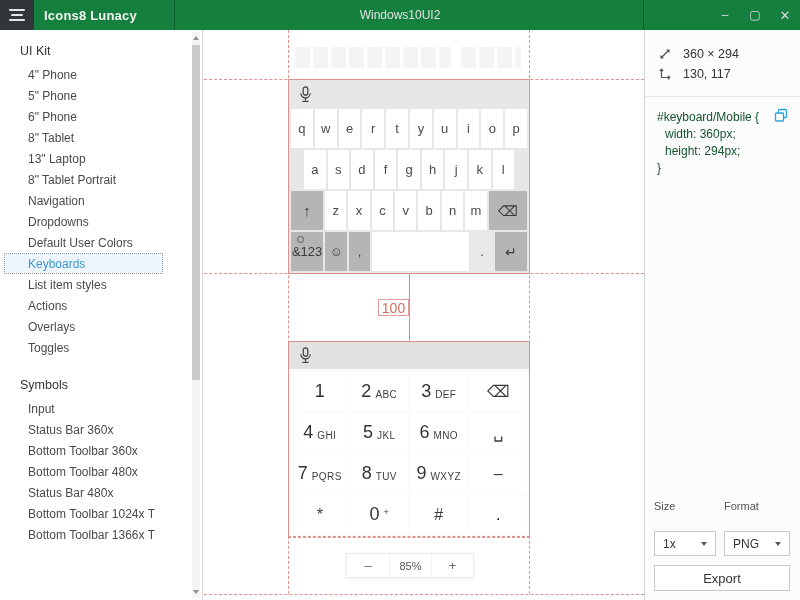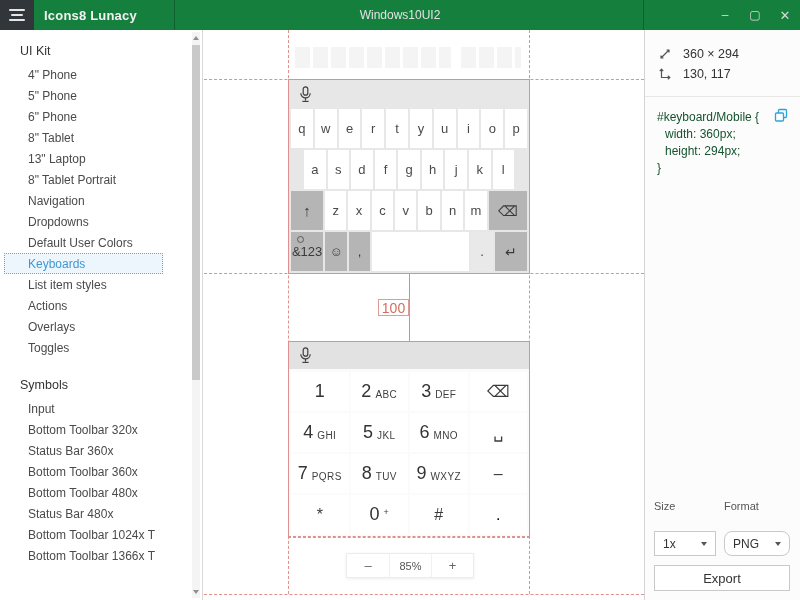--- a/index.html
+++ b/index.html
@@ -86,21 +86,21 @@
   .code-block { position:relative; padding:12px 10px 0 12px; font-size:12px; color:#14532d; line-height:17px; }
   .code-line.indent { padding-left:8px; }
   .copy-icon { position:absolute; top:11px; right:11px; width:15px; height:15px; cursor:pointer; }
 
   .export-area { position:absolute; left:9px; right:10px; bottom:4px; }
   .label-row { display:flex; font-size:11px; color:#555; margin-bottom:3px; }
   .label-row .lbl1 { width:70px; }
   .select-row { display:flex; gap:8px; margin-bottom:9px; }
   .sel { height:25px; border:1px solid #c9c9c9; background:#fff; display:flex; align-items:center; justify-content:space-between; padding:0 8px; font-size:12px; color:#333; cursor:pointer;margin-top:16px; }
   .sel-size { width:62px; }
-  .sel-format { flex:1;border-radius:8px; }
+  .sel-format { flex:1; }
   .caret { width:0; height:0; border-left:3.5px solid transparent; border-right:3.5px solid transparent; border-top:4px solid #555; }
   .panel-btn { height:26px; border:1px solid #c9c9c9; background:#fff; display:flex; align-items:center; justify-content:center; font-size:13px; color:#333; cursor:pointer; }
   .panel-btn + .panel-btn { margin-top:5px; }
   .panel-btn.export { margin-bottom:5px; }
 </style>
 </head>
 <body>
 
 <div id="app">
 
@@ -135,21 +135,20 @@
         <div class="side-item">Default User Colors</div>
         <div class="side-item selected">Keyboards</div>
         <div class="side-item">List item styles</div>
         <div class="side-item">Actions</div>
         <div class="side-item">Overlays</div>
         <div class="side-item">Toggles</div>
       </div>
     <div class="side-header second">Symbols</div>
     <div>
         <div class="side-item">Input</div>
-        <div class="side-item">Bottom Toolbar 320x</div>
         <div class="side-item">Status Bar 360x</div>
         <div class="side-item">Bottom Toolbar 360x</div>
         <div class="side-item">Bottom Toolbar 480x</div>
         <div class="side-item">Status Bar 480x</div>
         <div class="side-item">Bottom Toolbar 1024x T</div>
         <div class="side-item">Bottom Toolbar 1366x T</div>
       </div>
     <div class="side-scrollbar">
       <div class="tri-up"></div>
       <div class="side-thumb"></div>

